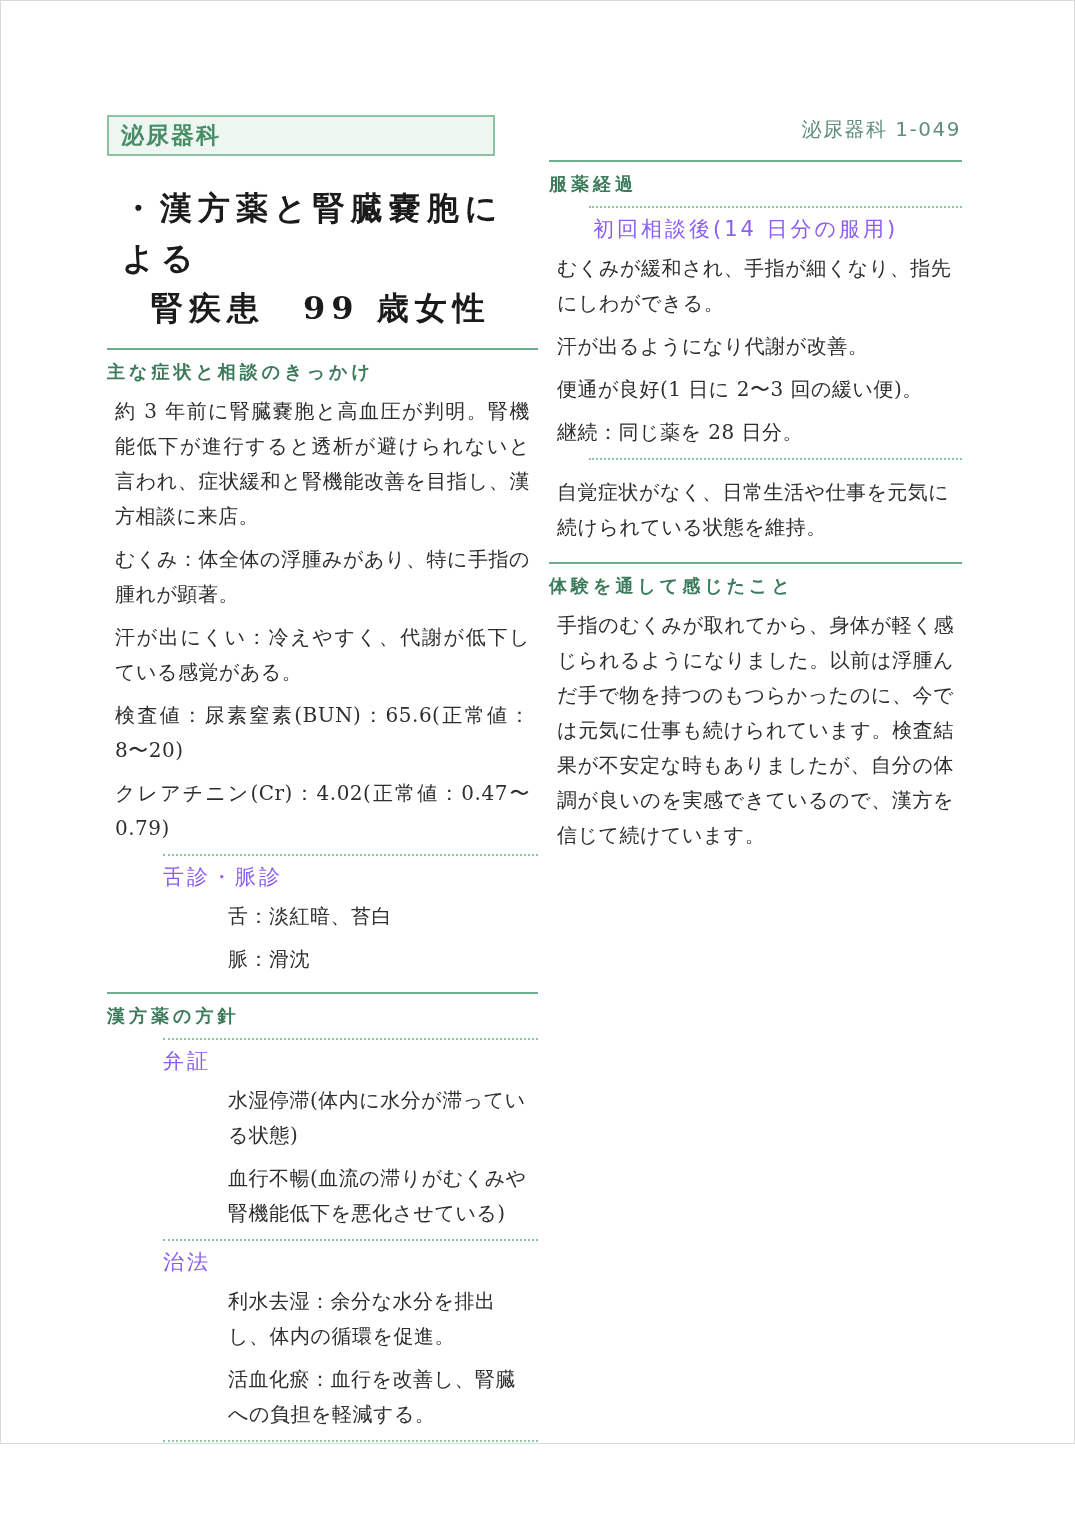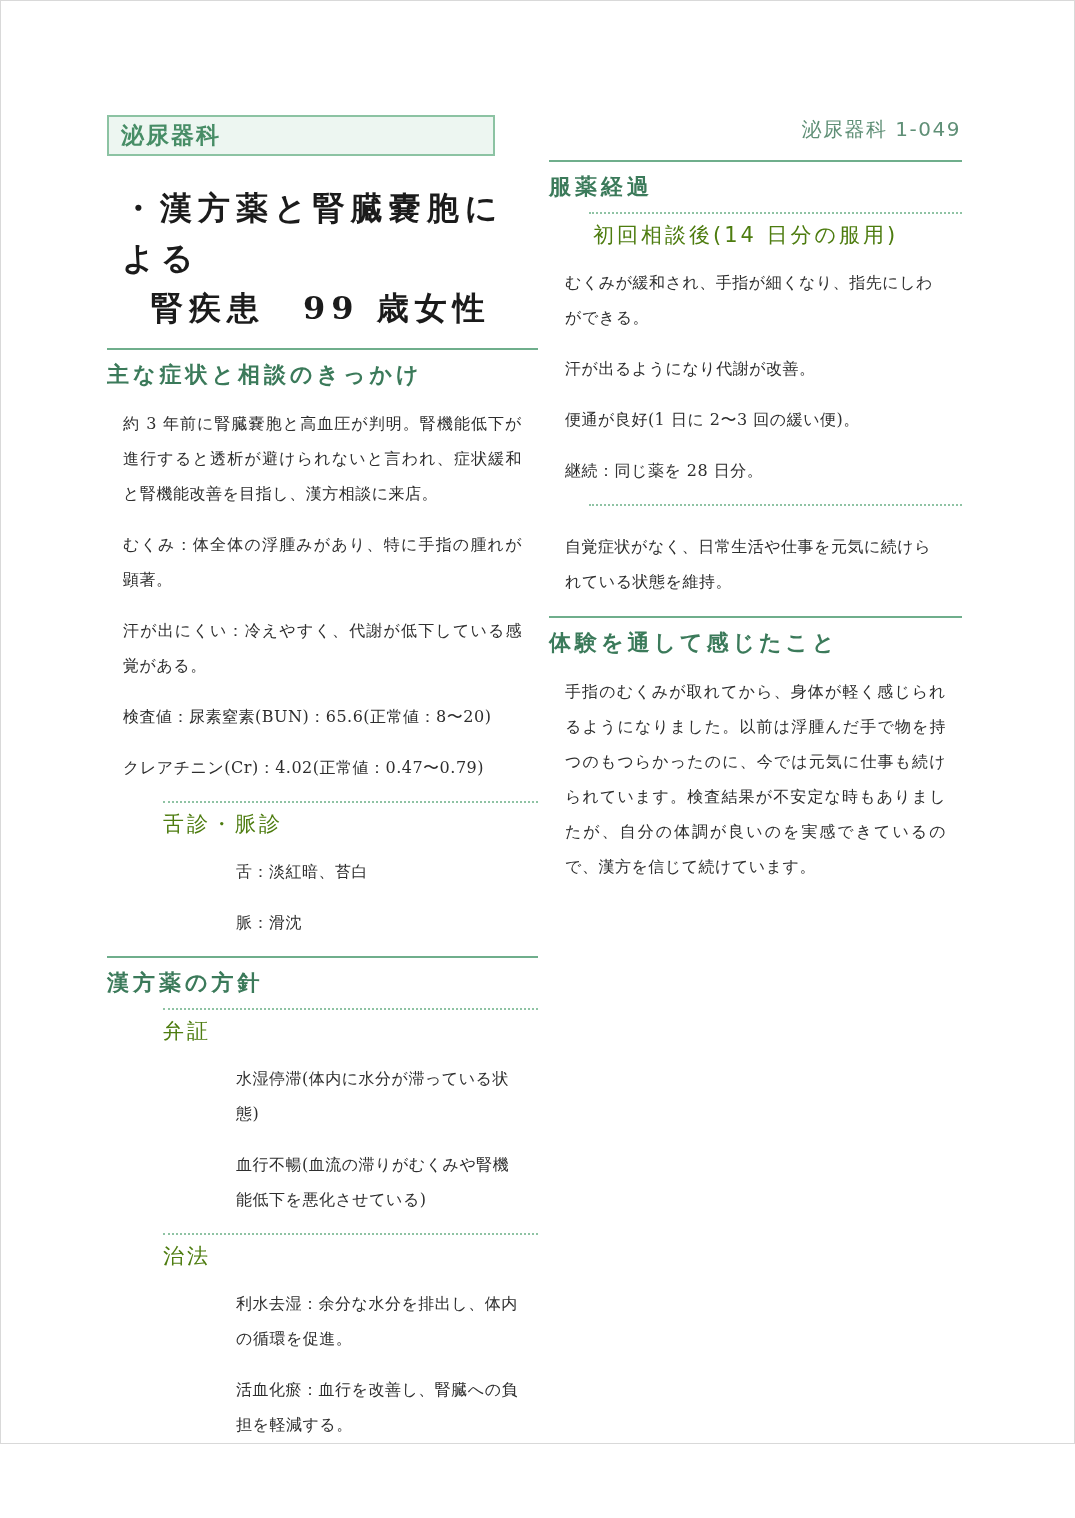--- a/index.html
+++ b/index.html
@@ -29,38 +29,38 @@
   .title { margin:27px 0 0 0; font-weight:700; font-size:32px;
            line-height:50px; letter-spacing:6px; color:#1b1b1b; }
   .title .t1 { padding-left:15px; }
   .title .t2 { padding-left:44px; }
 
   
   h2.sec {
     margin:15px 0 10px 0; padding-top:10px;
     border-top:2px solid #6fae8c;
     font-family:"DejaVu Sans","Liberation Sans",sans-serif;
-    font-size:22px; font-weight:700; letter-spacing:4px; color:#3b7a5a;
+    font-size:18px; font-weight:700; letter-spacing:4px; color:#3b7a5a;
   }
   .col-right h2.sec { margin-top:17px; }
   h2.first { margin-top:0; }
 
   
   .subblock   { margin:8px 0 0 56px; border-top:2px dotted #8fc3a4; padding-top:7px; }
   .subblock-r { margin:8px 0 0 40px; border-top:2px dotted #8fc3a4; padding-top:7px; }
   .subblock h3, .subblock-r h3 {
     margin:0 0 4px 0;
     font-family:"DejaVu Sans","Liberation Sans",sans-serif;
-    font-size:21px; font-weight:500; letter-spacing:3px; color:#4d7c0f;
+    font-size:21px; font-weight:500; letter-spacing:3px; color:#8b5cf6;
   }
   .subblock-r h3 { padding-left:4px; }
   .subblock  .subbody { margin-left:57px; }
   .subblock-r .subbody { margin-left:-40px; }
 
-  p.line { margin:16px; font-size:16px; line-height:35px; letter-spacing:0.5px;
+  p.line { margin:8px; font-size:20px; line-height:35px; letter-spacing:0.5px;
            text-align:justify; }
   .subbody p.line { text-align:left; }
 
   
   .pageref {
     text-align:right; margin:0 1px 14px 0;
     font-family:"DejaVu Sans","Liberation Sans",sans-serif;
     font-size:20px; letter-spacing:1.5px; color:#5f8f76;
   }
 

